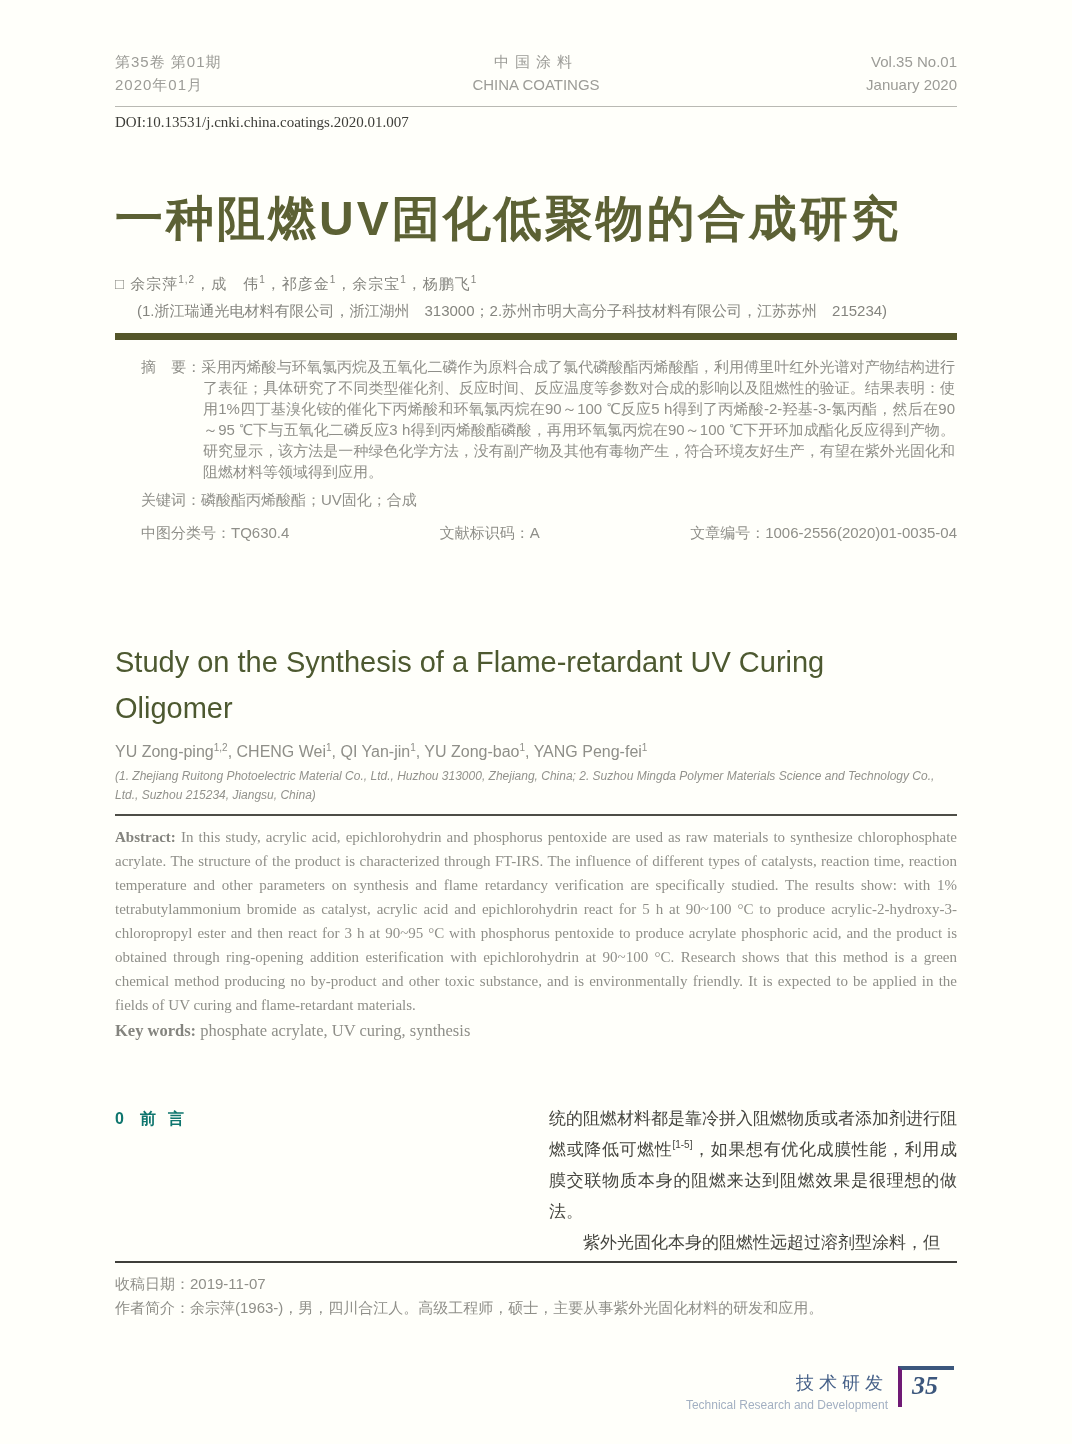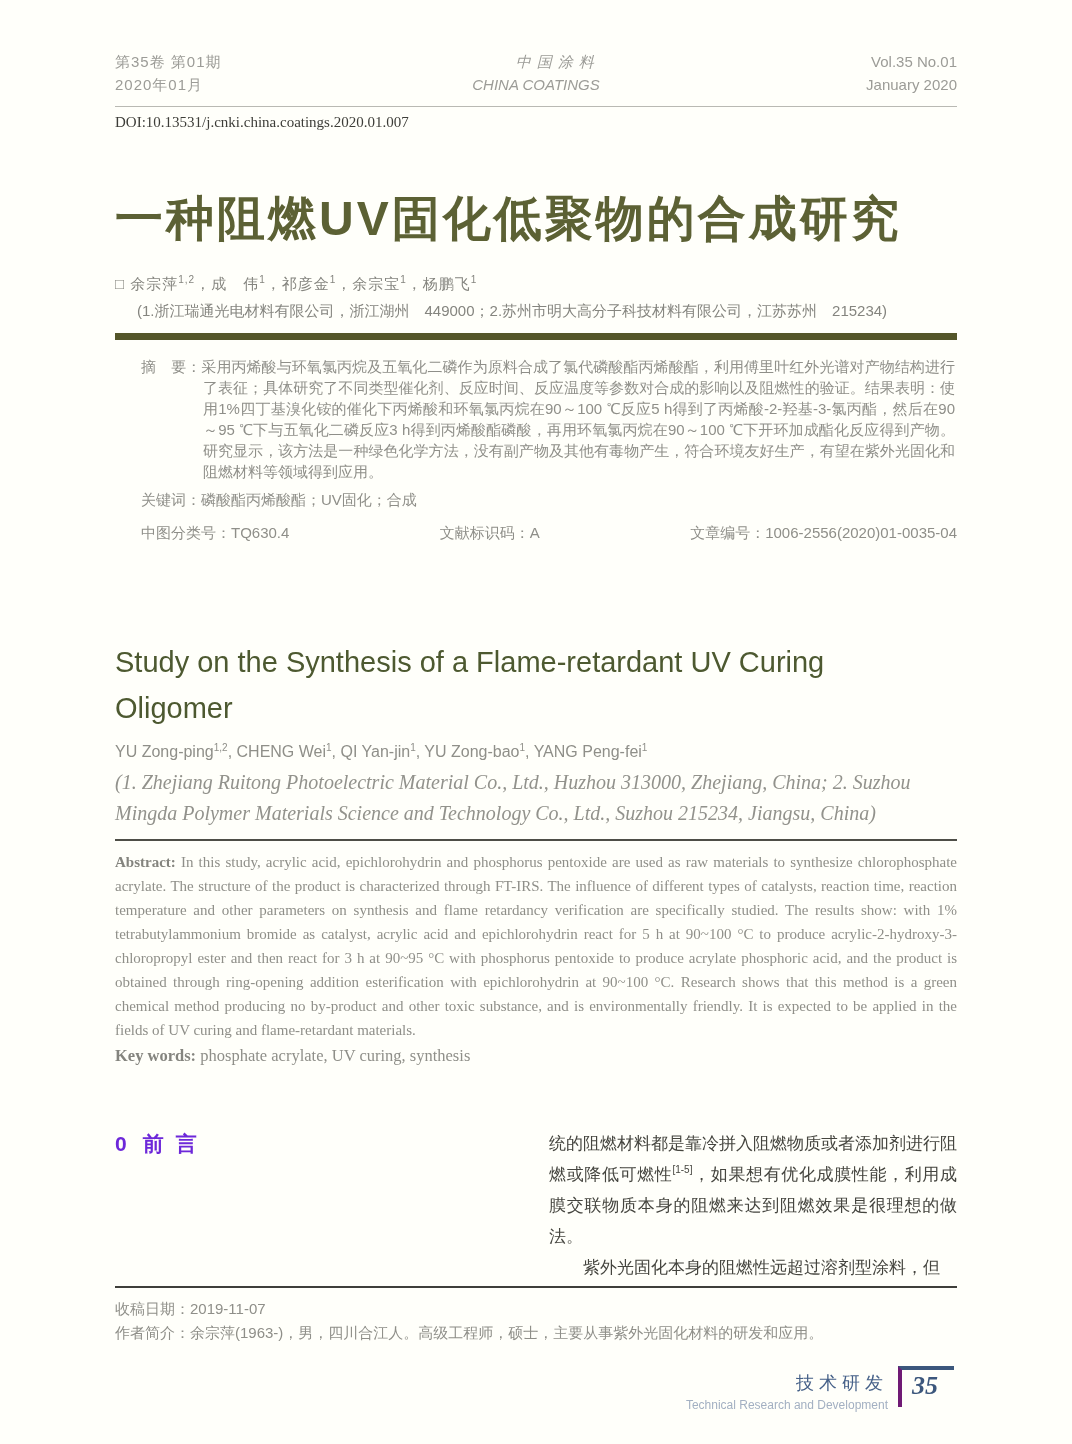--- a/index.html
+++ b/index.html
@@ -10,21 +10,21 @@
     font-family:"Liberation Sans", sans-serif;
   }
   sup { font-size:10px; vertical-align:super; line-height:0; }
 
   
   .hdr { display:flex; justify-content:space-between; align-items:flex-start;
          color:#9c9c97; font-size:15px; line-height:1.55; padding-bottom:9px;
          border-bottom:1px solid #b9b9b3; }
   .hdr-left, .hdr-right { width:200px; }
   .hdr-right { text-align:right; }
-  .hdr-center { text-align:right;font-style:italic; }
+  .hdr-center { text-align:center; }
   .hdr-center .cn { letter-spacing:6px; }
   .hdr-left .cn { letter-spacing:1px; }
   .doi { margin-top:7px; font-family:"Liberation Serif", serif; font-size:15px; color:#3d3d38; }
 
   
   .title-cn { margin-top:56px; font-size:48px; font-weight:bold; color:#5c6134; letter-spacing:3px; }
   .authors-cn { margin-top:24px; font-size:15px; color:#85857f; letter-spacing:1px; }
   .affil-cn { margin-top:8px; margin-left:22px; font-size:15px; color:#85857f; }
   .bar { margin-top:12px; height:7px; background:#545629; }
 
@@ -33,33 +33,33 @@
   .hang { padding-left:62px; text-indent:-62px; font-size:15px; line-height:21px;
           color:#8f8f89; text-align:justify; }
   .kw-cn { margin-top:9px; padding-left:26px; font-size:15px; color:#8f8f89; }
   .cls-row { margin-top:14px; padding-left:26px; display:flex; justify-content:space-between;
              font-size:15px; color:#8f8f89;align-items:flex-end; }
 
   
   .title-en { margin-top:96px; font-size:29px; font-weight:normal; color:#4d5930;
               line-height:1.6; max-width:810px; }
   .authors-en { margin-top:12px; font-size:16px; color:#8f8f89; }
-  .affil-en { margin-top:6px; font-family:Liberation Serif, serif; font-style:italic;
-              font-size:20px; line-height:1.55; color:#92928c; }
+  .affil-en { margin-top:6px; font-family:Liberation Sans, sans-serif; font-style:italic;
+              font-size:12px; line-height:1.55; color:#92928c; }
   .rule { margin-top:10px; border-top:2px solid #4e4e47; }
   .abs-en { margin-top:9px; font-family:"Liberation Serif", serif; font-size:15px;
             line-height:24px; color:#8f8f89; text-align:justify; }
   .abs-en .lbl, .kw-en .lbl { font-weight:bold; color:#84847e; }
   .kw-en { margin-top:2px; font-family:"Liberation Serif", serif; font-size:16.5px;
            line-height:24px; color:#8f8f89; }
 
   
   .cols { margin-top:60px; display:flex; gap:26px; }
   .col { flex:1; font-size:17px; line-height:31px; color:#45453f; text-align:justify; }
-  .sec-head { font-size:21px; font-weight:bold; color:#6d28d9; letter-spacing:2px; margin-bottom:9px; }
+  .sec-head { font-size:16px; font-weight:bold; color:#0f766e; letter-spacing:2px; margin-bottom:9px; }
   .sec-head .t { margin-left:14px; letter-spacing:12px; }
   .indent { text-indent:2em; }
 
   
   .fn-rule { margin-top:3px; border-top:2px solid #3f3f3a; }
   .fns { margin-top:9px; font-size:15px; line-height:24px; color:#8f8f89; }
 
   
   .footer { position:absolute; right:118px; bottom:32px; display:flex; align-items:flex-start; }
   .f-text { text-align:right; margin-right:10px; margin-top:5px; }
@@ -85,21 +85,21 @@
     </div>
     <div class="hdr-right">
       <div>Vol.35 No.01</div>
       <div>January 2020</div>
     </div>
   </div>
   <div class="doi">DOI:10.13531/j.cnki.china.coatings.2020.01.007</div>
 
   <h1 class="title-cn">一种阻燃UV固化低聚物的合成研究</h1>
   <div class="authors-cn"><span>□  余宗萍</span><sup>1,2</sup><span>，成　伟</span><sup>1</sup><span>，祁彦金</span><sup>1</sup><span>，余宗宝</span><sup>1</sup><span>，杨鹏飞</span><sup>1</sup></div>
-  <div class="affil-cn">(1.浙江瑞通光电材料有限公司，浙江湖州　449000；2.苏州市明大高分子科技材料有限公司，江苏苏州　215234)</div>
+  <div class="affil-cn">(1.浙江瑞通光电材料有限公司，浙江湖州　313000；2.苏州市明大高分子科技材料有限公司，江苏苏州　215234)</div>
   <div class="bar"></div>
 
   <div class="abs-wrap">
     <p class="hang"><span>摘　要：</span><span>采用丙烯酸与环氧氯丙烷及五氧化二磷作为原料合成了氯代磷酸酯丙烯酸酯，利用傅里叶红外光谱对产物结构进行了表征；具体研究了不同类型催化剂、反应时间、反应温度等参数对合成的影响以及阻燃性的验证。结果表明：使用1%四丁基溴化铵的催化下丙烯酸和环氧氯丙烷在90～100 ℃反应5 h得到了丙烯酸-2-羟基-3-氯丙酯，然后在90～95 ℃下与五氧化二磷反应3 h得到丙烯酸酯磷酸，再用环氧氯丙烷在90～100 ℃下开环加成酯化反应得到产物。研究显示，该方法是一种绿色化学方法，没有副产物及其他有毒物产生，符合环境友好生产，有望在紫外光固化和阻燃材料等领域得到应用。</span></p>
   </div>
   <div class="kw-cn"><span>关键词：</span><span>磷酸酯丙烯酸酯；UV固化；合成</span></div>
 
   <div class="cls-row">
     <span><span>中图分类号：</span><span>TQ630.4</span></span>
     <span><span>文献标识码：</span><span>A</span></span>

